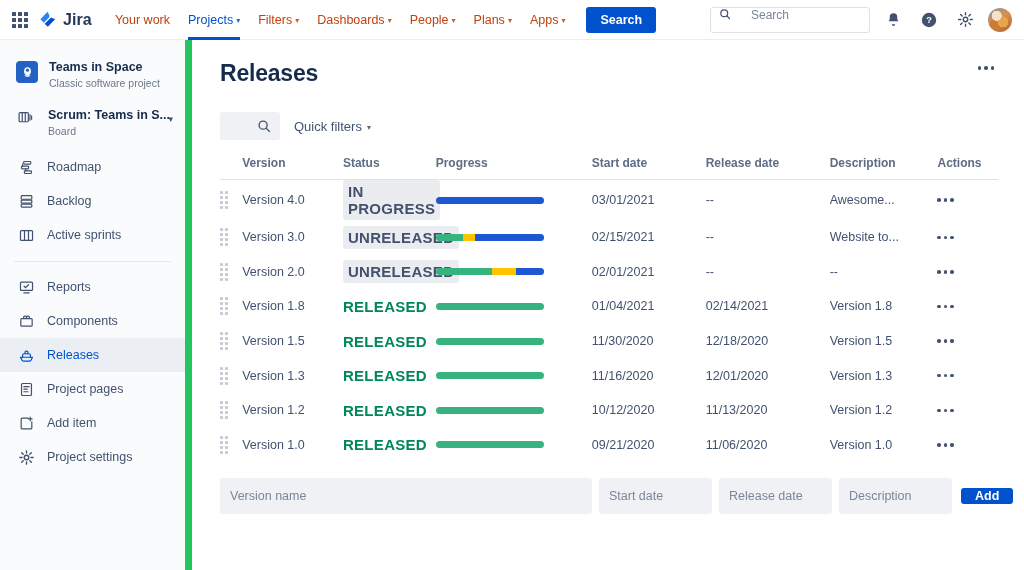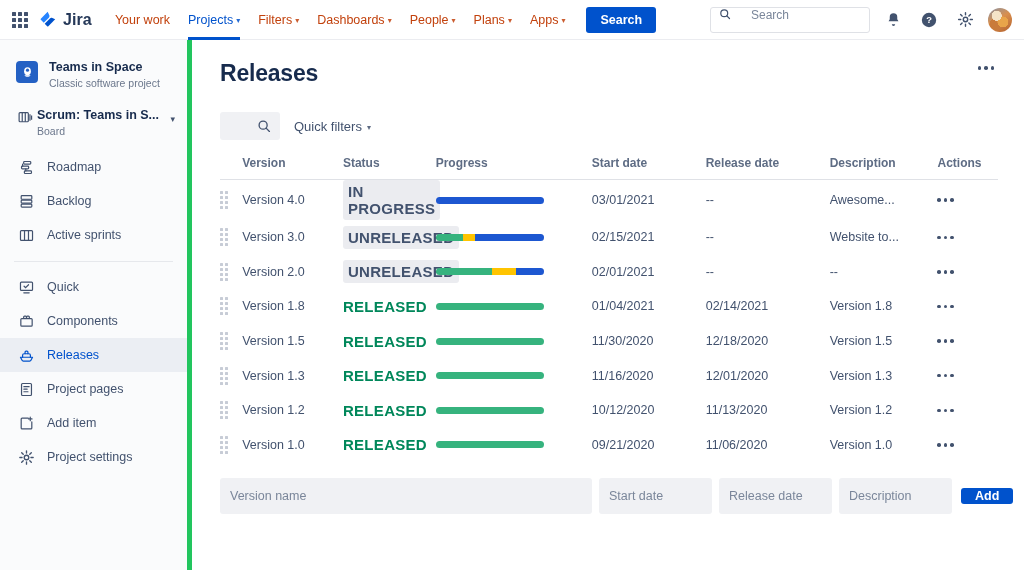--- a/index.html
+++ b/index.html
@@ -81,38 +81,38 @@
     cursor: pointer; overflow: hidden; flex: 0 0 auto;
   }
 
   
   #shell { display: flex; width: 1024px; height: 530px; }
 
   
   #sidebar {
     width: 192px; height: 530px;
     background: #fafbfc;
-    border-right: 5px solid #22c55e;
+    border-right: 7px solid #22c55e;
     padding-top: 14px;
     flex: 0 0 192px;
     position: relative;
   }
   .projhead { display: flex; align-items: flex-start; gap: 11px; padding: 6px 12px 10px 16px; cursor: pointer; }
   .projavatar {
     width: 22px; height: 22px; border-radius: 4px;
     background: #2461c4; flex: 0 0 auto;
     display: flex; align-items: center; justify-content: center;
     margin-top: 1px;
   }
   .projtext { min-width: 0; }
   .projtitle { font-size: 12.5px; font-weight: 600; color: #172b4d; line-height: 15px; }
   .projsub { font-size: 10.5px; color: #6b778c; line-height: 15px; margin-top: 1px; }
 
   .boardrow {
-    display: flex; align-items: flex-start; gap: 3px;
+    display: flex; align-items: flex-start; gap: 14px;
     padding: 7px 12px 8px 16px; cursor: pointer; position: relative;
   }
   .boardrow .projtitle { font-size: 12.5px; }
   .boardchev { position: absolute; right: 12px; top: 13px; font-size: 9px; color: #42526e; }
 
   .navlist { margin-top: 3px; }
   .sbitem {
     display: flex; align-items: center; gap: 12px;
     height: 34px; padding: 0 12px 0 17px;
     font-size: 12.5px; color: #42526e; cursor: pointer;
@@ -355,21 +355,21 @@
 
     <div class="navlist">
       <div class="sbitem">
         <span class="ic">
           <svg width="17" height="17" viewBox="0 0 24 24" fill="none" stroke="currentColor" stroke-width="1.7" stroke-linecap="round">
             <rect x="3.5" y="4.5" width="17" height="11.5" rx="1.3"></rect>
             <path d="M8.2 19.5h7.6"></path>
             <path d="M8.6 10.2l2.1 2.1 4.2-4.2"></path>
           </svg>
         </span>
-        <span>Quick</span>
+        <span>Reports</span>
       </div>
       <div class="sbitem">
         <span class="ic">
           <svg width="17" height="17" viewBox="0 0 24 24" fill="none" stroke="currentColor" stroke-width="1.7" stroke-linejoin="round">
             <rect x="4" y="8" width="16" height="10.5" rx="1.3"></rect>
             <path d="M8 8V5.8a1.3 1.3 0 011.3-1.3h1.4A1.3 1.3 0 0112 5.8V8"></path>
             <path d="M12 8V5.8a1.3 1.3 0 011.3-1.3h1.4A1.3 1.3 0 0116 5.8V8"></path>
           </svg>
         </span>
         <span>Components</span>

